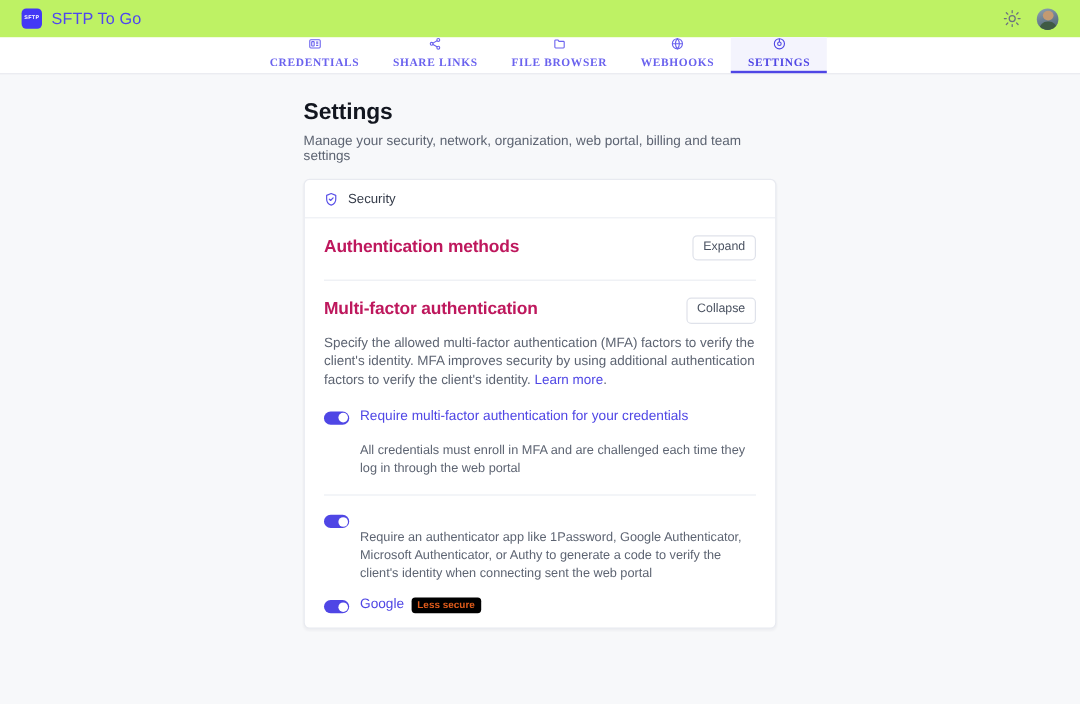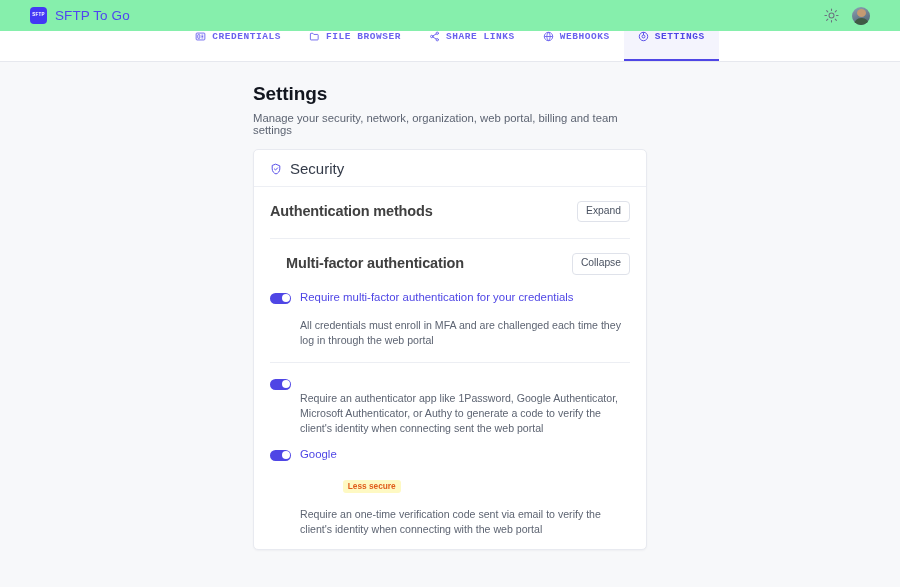--- a/index.html
+++ b/index.html
@@ -13,24 +13,24 @@
   body {
     font-family: "Liberation Sans", sans-serif;
     background: #f7f8fa;
     color: #1f2430;
     -webkit-font-smoothing: antialiased;
   }
 
   
   .topbar {
     height: 31px;
-    background: #86efac;
-    display: flex;
-    align-items: center;
-    padding: 0 30px;
+    background: #bef264;
+    display: flex;
+    align-items: center;
+    padding: 0 18px;
     position: relative;
   }
 
   .brand {
     display: flex;
     align-items: center;
     gap: 8px;
   }
 
   .brand-logo {
@@ -95,33 +95,34 @@
     height: 31px;
     background: #ffffff;
     border-bottom: 1px solid #e6e8ee;
     display: flex;
     justify-content: center;
     align-items: stretch;
   }
 
   .tab {
     display: flex;
-    align-items: flex-start;
+    align-items: center;
     gap: 6px;
     padding: 0 14px;
     font-size: 9.5px;
     font-weight: bold;
     letter-spacing: .55px;
     color: #6a62ee;
     cursor: pointer;
     position: relative;
     background: transparent;
     border: none;
-    font-family: Liberation Mono, monospace;
+    font-family: Liberation Serif, serif;
     text-transform: uppercase;
+    flex-direction: column;
   }
 
   .tab svg { display: block; }
 
   .tab.active {
     background: #f4f4fd;
     color: #4f46e5;
   }
 
   .tab.active::after {
@@ -168,41 +169,41 @@
 
   .card-head {
     display: flex;
     align-items: center;
     gap: 8px;
     padding: 10px 14px 9px 16px;
     border-bottom: 1px solid #edeff4;
   }
 
   .card-head-title {
-    font-size: 15px;
+    font-size: 11px;
     color: #343b49;
   }
 
   .shield-icon { display: block; color: #5b52e8; }
 
   .card-body { padding: 14px 16px 0 16px; }
 
   .section { padding-bottom: 2px; }
 
   .section-head {
     display: flex;
     align-items: flex-start;
     justify-content: space-between;
     gap: 10px;
   }
 
   .section-title {
     font-size: 14.5px;
     font-weight: bold;
-    color: #404040;
+    color: #be185d;
     letter-spacing: -.15px;
     padding-top: 2px;
   }
 
   .toggle-btn {
     font-family: inherit;
     font-size: 10.3px;
     color: #4a5261;
     background: #ffffff;
     border: 1px solid #dfe2ea;
@@ -222,21 +223,21 @@
   }
 
   .link { color: #4f46e5; text-decoration: none; }
 
   .divider {
     height: 1px;
     background: #eceef3;
     margin: 14px 0 0 0;
   }
 
-  .section.mfa { margin-top: 14px; margin-left: 16px; }
+  .section.mfa { margin-top: 14px; }
 
   
   .options { margin-top: 14px; }
 
   .option-row {
     display: flex;
     gap: 9px;
     padding-bottom: 12px;
   }
 
@@ -264,39 +265,40 @@
     width: 8px;
     height: 8px;
     border-radius: 50%;
     background: #ffffff;
   }
 
   .option-text { flex: 1; min-width: 0; }
 
   .option-label-row {
     display: flex;
+    align-items: center;
     gap: 6px;
     min-height: 13px;
   }
 
   .option-label {
     font-size: 11.4px;
     color: #4f46e5;
     line-height: 1.15;
   }
 
   .badge {
     font-size: 8.3px;
     font-weight: bold;
     padding: 2px 5px 2.5px;
     border-radius: 3px;
     line-height: 1;
     white-space: nowrap;
   }
-  .badge.warn { background: #fef9c3; color: #e05c1b; margin-top: 32px; }
+  .badge.warn { background: #000000; color: #e05c1b; }
 
   .option-desc {
     margin-top: 14px;
     font-size: 10.6px;
     line-height: 1.42;
     color: #5d6472;
   }
 </style>
 </head>
 <body>
@@ -328,37 +330,37 @@
         <rect x="2.5" y="4.5" width="19" height="15" rx="2"></rect>
         <rect x="6" y="8" width="4.5" height="8" rx="1"></rect>
         <path d="M14 9h4M14 12h4M14 15h4"></path>
       </svg>
     </span>
     <span>CREDENTIALS</span>
   </button>
 
   <button class="tab">
     <span>
-      <svg width="11" height="11" viewBox="0 0 24 24" fill="none" stroke="currentColor" stroke-width="2" stroke-linejoin="round">
-        <path d="M3 6.5a1.5 1.5 0 0 1 1.5-1.5h4l2 2.5h8a1.5 1.5 0 0 1 1.5 1.5v9a1.5 1.5 0 0 1-1.5 1.5h-14A1.5 1.5 0 0 1 3 18z"></path>
-      </svg>
-    </span>
-    <span>FILE BROWSER</span>
-  </button>
-
-  <button class="tab">
-    <span>
       <svg width="11" height="11" viewBox="0 0 24 24" fill="none" stroke="currentColor" stroke-width="2" stroke-linecap="round">
         <circle cx="18" cy="5" r="2.6"></circle>
         <circle cx="6" cy="12" r="2.6"></circle>
         <circle cx="18" cy="19" r="2.6"></circle>
         <path d="M8.3 10.8l7.4-4.3M8.3 13.2l7.4 4.3"></path>
       </svg>
     </span>
     <span>SHARE LINKS</span>
+  </button>
+
+  <button class="tab">
+    <span>
+      <svg width="11" height="11" viewBox="0 0 24 24" fill="none" stroke="currentColor" stroke-width="2" stroke-linejoin="round">
+        <path d="M3 6.5a1.5 1.5 0 0 1 1.5-1.5h4l2 2.5h8a1.5 1.5 0 0 1 1.5 1.5v9a1.5 1.5 0 0 1-1.5 1.5h-14A1.5 1.5 0 0 1 3 18z"></path>
+      </svg>
+    </span>
+    <span>FILE BROWSER</span>
   </button>
 
   <button class="tab">
     <span>
       <svg width="11" height="11" viewBox="0 0 24 24" fill="none" stroke="currentColor" stroke-width="2">
         <circle cx="12" cy="12" r="9.2"></circle>
         <path d="M2.8 12h18.4M12 2.8c2.4 2.6 3.6 5.8 3.6 9.2s-1.2 6.6-3.6 9.2c-2.4-2.6-3.6-5.8-3.6-9.2S9.6 5.4 12 2.8z"></path>
       </svg>
     </span>
     <span>WEBHOOKS</span>
@@ -404,20 +406,23 @@
           </div>
         </div>
 
         <div class="divider"></div>
 
         <div class="section mfa">
           <div class="section-head">
             <h2 class="section-title">Multi-factor authentication</h2>
             <button class="toggle-btn">Collapse</button>
           </div>
+          <p class="section-desc">
+            <span>Specify the allowed multi-factor authentication (MFA) factors to verify the client's identity. MFA improves security by using additional authentication factors to verify the client's identity. </span><a class="link" href="#">Learn more</a><span>.</span>
+          </p>
         </div>
 
         <div class="options">
 
           <div class="option-row spaced-after">
             <div class="switch"></div>
             <div class="option-text">
               <div class="option-label-row">
                 <span class="option-label">Require multi-factor authentication for your credentials</span>
               </div>
@@ -432,21 +437,20 @@
             </div>
           </div>
 
           <div class="option-row">
             <div class="switch"></div>
             <div class="option-text">
               <div class="option-label-row">
                 <span class="option-label">Google</span>
                 <span class="badge warn">Less secure</span>
               </div>
-              <div class="option-desc">Require an one-time verification code sent via email to verify the client's identity when connecting with the web portal</div>
             </div>
           </div>
 
         </div>
 
       </div>
     </div>
 
   </div>
 </div>

